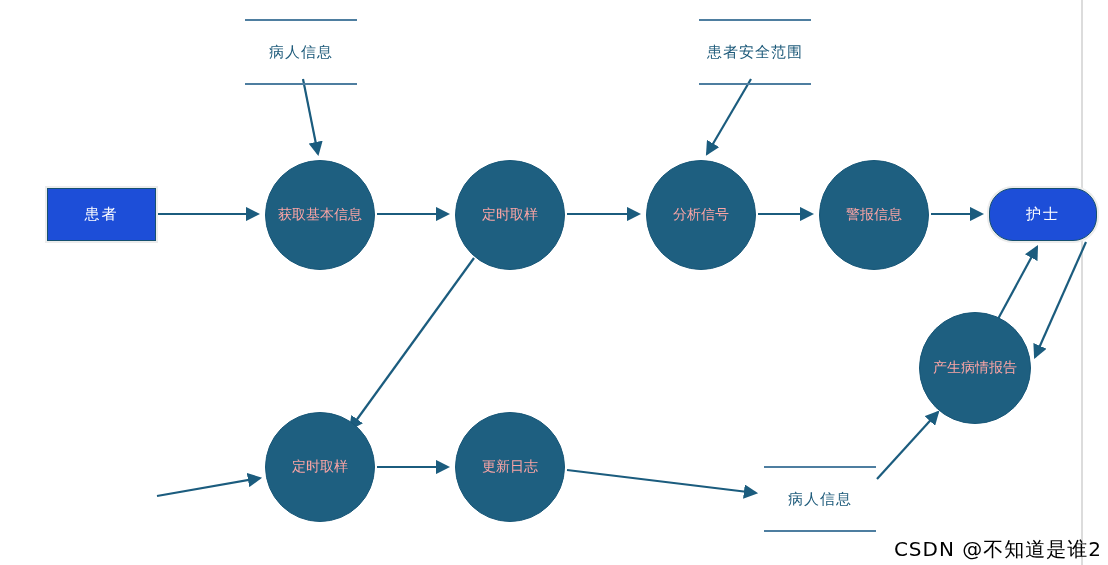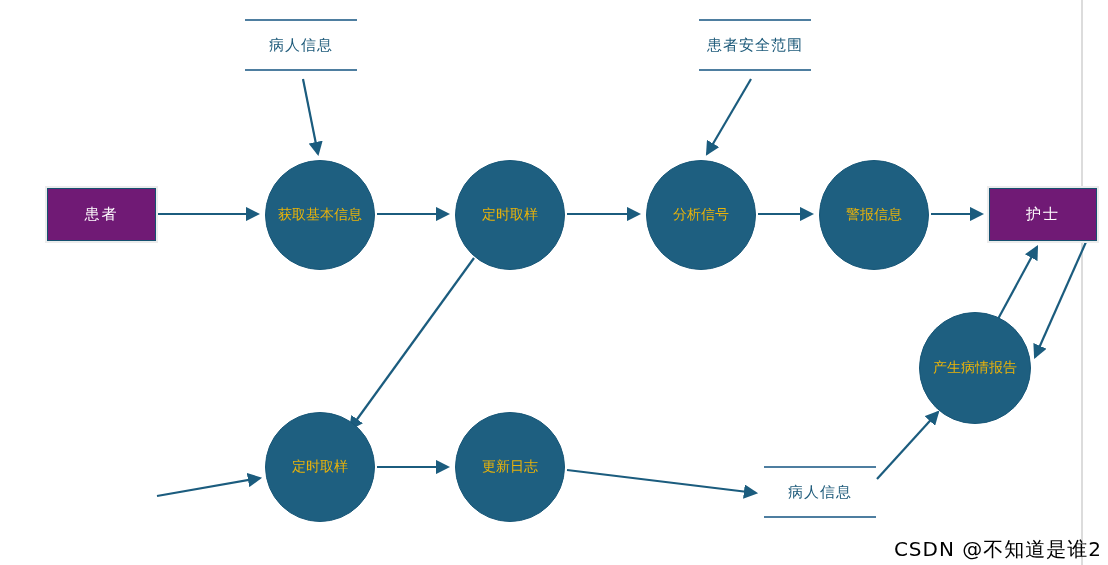--- a/index.html
+++ b/index.html
@@ -9,30 +9,30 @@
     overflow:hidden;
   }
   .page-line{
     position:absolute;left:1081px;top:0;width:2px;height:565px;
     background:#dcdcdc;z-index:1;
   }
   .arrows{position:absolute;left:0;top:0;z-index:2;}
   .node{position:absolute;display:flex;align-items:center;justify-content:center;
     box-sizing:border-box;z-index:3;}
   .entity{
-    width:109px;height:53px;background:#701a75;border:1px solid #16516f;
+    width:109px;height:53px;background:#1d4ed8;border:1px solid #16516f;
     box-shadow:0 0 0 2px #ececec;color:#fff;font-size:15px;letter-spacing:2px;
   }
   .process{
     width:110px;height:110px;border-radius:50%;background:#1e5f80;
-    border:1px solid #175677;color:#eab308;font-size:14px;text-align:center;
+    border:1px solid #175677;color:#fca5a5;font-size:14px;text-align:center;
     line-height:1.25;padding:0 6px;
   }
   .store{
-    width:112px;height:52px;border-top:2px solid #4e7ea0;border-bottom:2px solid #4e7ea0;
+    width:112px;height:66px;border-top:2px solid #4e7ea0;border-bottom:2px solid #4e7ea0;
     color:#1d5a7a;font-size:15px;letter-spacing:1px;background:transparent;
   }
   .watermark{
     position:absolute;right:6px;bottom:2px;z-index:4;
     color:#000000;font-size:20px;letter-spacing:1px;white-space:nowrap;
   }
   .entity span,.process span,.store span{pointer-events:none;}
 </style>
 </head>
 <body>
@@ -71,21 +71,21 @@
   <div class="node store" style="left:699px;top:19px;">
     <span>患者安全范围</span>
   </div>
   <div class="node store" style="left:764px;top:466px;">
     <span>病人信息</span>
   </div>
 
   <div class="node entity" style="left:47px;top:188px;">
     <span>患者</span>
   </div>
-  <div class="node entity" style="left:989px;top:188px;width:108px;">
+  <div class="node entity" style="left:989px;top:188px;width:108px;border-radius:24px;">
     <span>护士</span>
   </div>
 
   <div class="node process" style="left:265px;top:160px;">
     <span>获取基本信息</span>
   </div>
   <div class="node process" style="left:455px;top:160px;">
     <span>定时取样</span>
   </div>
   <div class="node process" style="left:646px;top:160px;">

